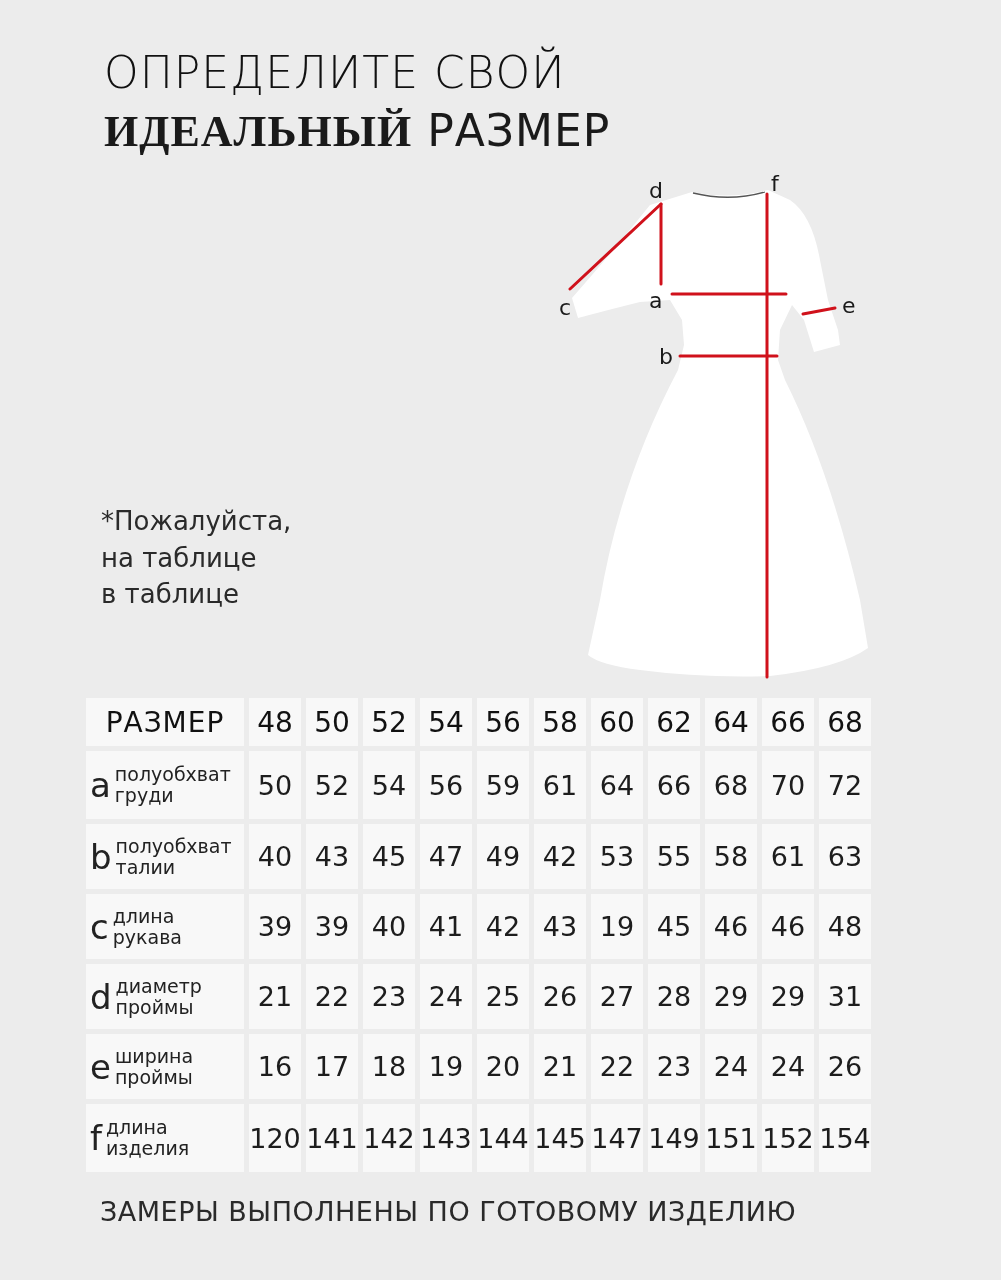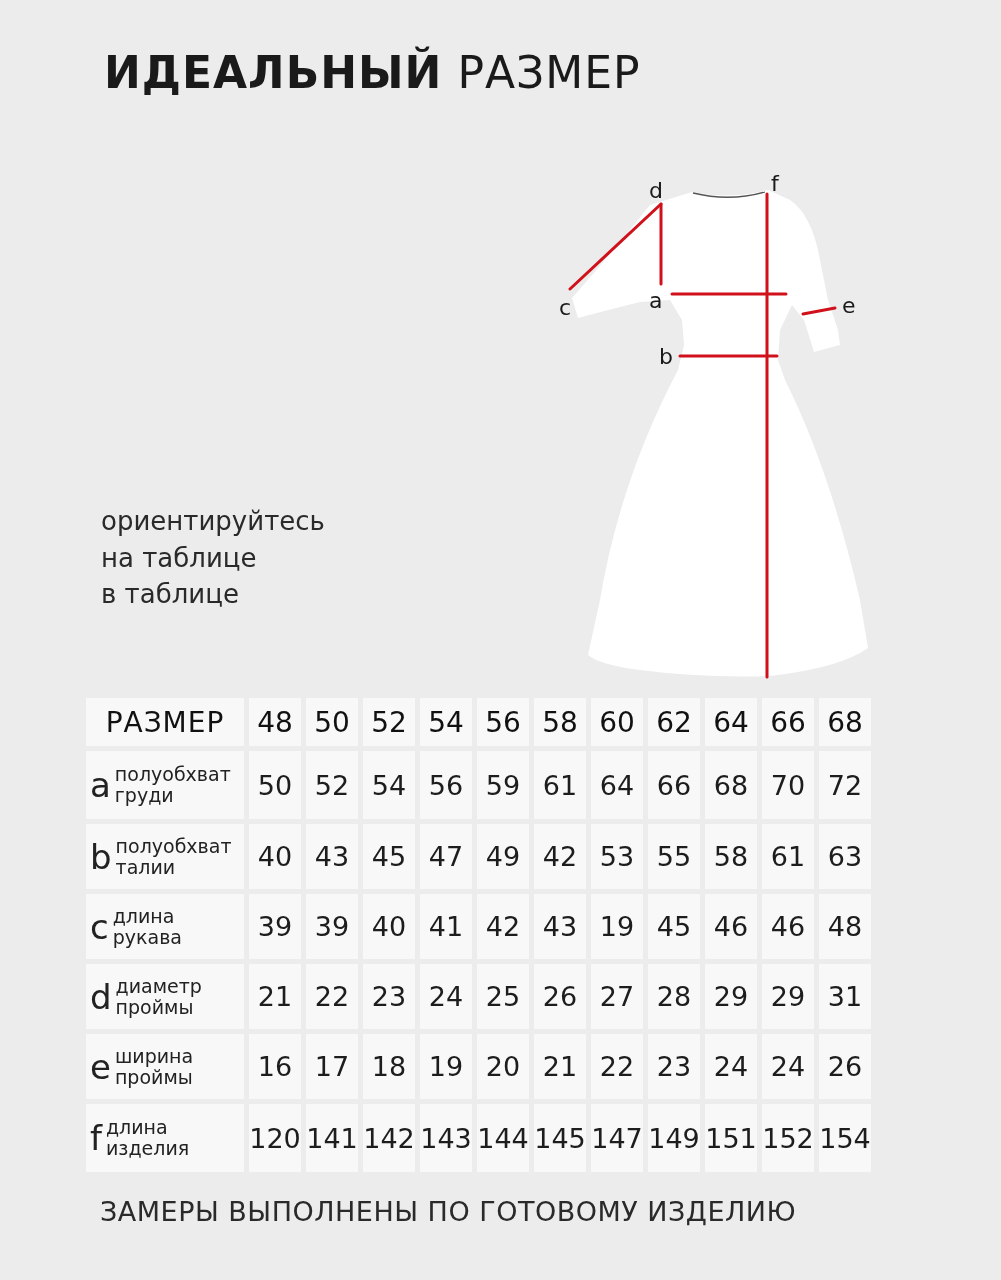--- a/index.html
+++ b/index.html
@@ -2,21 +2,21 @@
 <html><head>
 <meta charset="utf-8">
 <style>
   html, body { margin:0; padding:0; }
   body {
     width:1001px; height:1280px; background:#ececec; position:relative; overflow:hidden;
     font-family:"DejaVu Sans", sans-serif; color:#1a1a1a;
   }
   .title { position:absolute; left:104px; top:44px; font-size:44px; line-height:58px; letter-spacing:1px; }
   .title .l1 { font-weight:300; color:#111; }
-  .title .bold { font-weight:bold; }
+  .title .bold { font-weight:bold;font-family:Liberation Serif, serif; }
   .title .thin { font-weight:normal; }
   .note { position:absolute; left:101px; top:503px; font-size:26px; line-height:36.5px; color:#2a2a2a; }
   .dress { position:absolute; left:540px; top:160px; width:360px; height:530px; }
   .lbl { font-family:"DejaVu Sans", sans-serif; font-size:22px; fill:#1a1a1a; }
   table.sizes {
     position:absolute; left:86px; top:698px; border-collapse:separate; border-spacing:5px;
     margin:-5px;
   }
   table.sizes td {
     background:#f8f8f8; text-align:center; vertical-align:middle; padding:0;
@@ -29,28 +29,29 @@
   table.sizes td.param { width:158px; text-align:left; }
   .param-wrap { display:flex; align-items:center; padding-left:4px; }
   .param-letter { font-size:34px; line-height:34px; margin-right:4px; color:#222; }
   .param-name { font-size:19px; line-height:21px; font-weight:normal; color:#222; }
   .footer { position:absolute; left:100px; top:1196px; font-size:27px; letter-spacing:0.5px; color:#2a2a2a;text-align:right; }
 </style>
 </head>
 <body>
 
 <div class="title">
+  <div class="l1">ОПРЕДЕЛИТЕ СВОЙ</div>
   <div>
     <span class="bold">ИДЕАЛЬНЫЙ</span>
     <span class="thin">РАЗМЕР</span>
   </div>
 </div>
 
 <div class="note">
-  <div>ориентируйтесь</div>
+  <div>*Пожалуйста,</div>
   <div>на таблице</div>
   <div>в таблице</div>
 </div>
 
 <svg class="dress" viewBox="540 160 360 530" xmlns="http://www.w3.org/2000/svg">
 
   <path fill="#ffffff" d="M692,192 Q730,200 768,190
        L790,200 Q812,215 820,260 L828,300 L838,330 L840,345 L814,352 L804,320 L792,305
        L780,330 L778,360 L785,380
        Q830,470 860,600 L868,648 Q840,668 770,676 Q700,678 640,670 Q600,665 588,655

